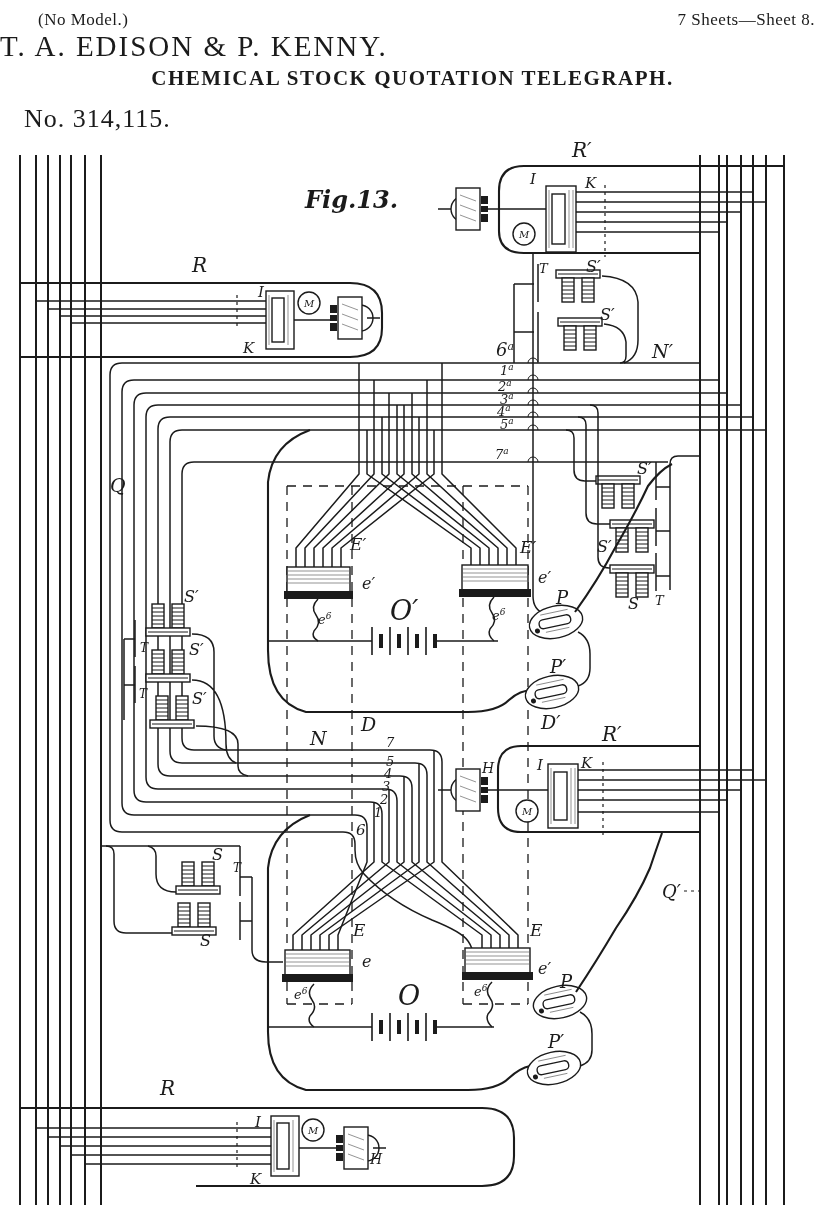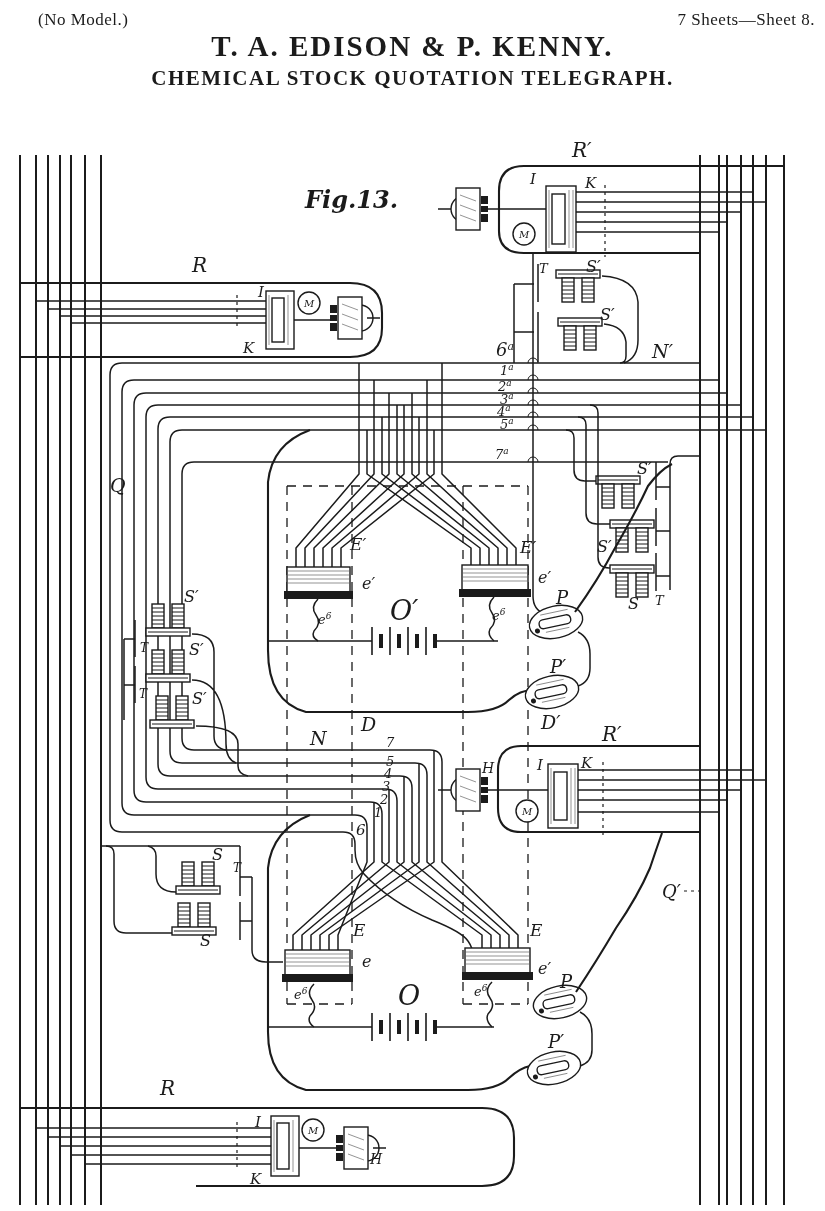--- a/index.html
+++ b/index.html
@@ -1,22 +1,22 @@
 <!DOCTYPE html>
 <html style="--ink: #1b1b1b; --paper: #ffffff;"><head>
 <meta charset="utf-8">
 <style>
   :root{ --ink:#1b1b1b; --paper:#ffffff; }
   html,body{margin:0;padding:0;background:#e8e8e8;}
   .sheet{position:relative;width:825px;height:1211px;background:var(--paper);
          font-family:"Liberation Serif",serif;color:var(--ink);overflow:hidden;}
   .hdr-row1{position:absolute;top:10px;left:12px;right:10px;display:flex;
             justify-content:space-between;font-size:17px;letter-spacing:.5px;margin-left:26px;}
-  .title1{position:absolute;top:30px;left:0;width:100%;text-align:center;
-          font-size:29px;font-weight:bold;letter-spacing:2px;}
+  .title1{position:absolute;top:30px;left:0;width:100%;text-align:left;
+          font-size:29px;font-weight:normal;letter-spacing:2px;}
   .title2{position:absolute;top:66px;left:0;width:100%;text-align:center;
           font-size:21px;font-weight:bold;letter-spacing:1.5px;}
   .hdr-row2{position:absolute;top:104px;left:24px;right:34px;display:flex;
             justify-content:space-between;font-size:26px;letter-spacing:1px;}
   svg{position:absolute;top:0;left:0;}
   .w{stroke:var(--ink);fill:none;stroke-width:1.5;stroke-linejoin:round;}
   .w2{stroke-width:2.1;}
   .bus{stroke-width:2;}
   .thin{stroke-width:1;}
   .dash{stroke-dasharray:9 7;stroke-width:1.3;}
@@ -32,20 +32,21 @@
 
 <div class="sheet">
 
   <div class="hdr-row1">
     <span>(No Model.)</span>
     <span>7 Sheets—Sheet 8.</span>
   </div>
   <div class="title1">T. A. EDISON &amp; P. KENNY.</div>
   <div class="title2">CHEMICAL STOCK QUOTATION TELEGRAPH.</div>
   <div class="hdr-row2">
+    <span>No. 314,115.</span>
   </div>
 
   <svg width="825" height="1211" viewBox="0 0 825 1211">
     <defs>
       <g id="screwd">
         <rect class="box" x="0" y="0" width="44" height="8"></rect>
         <path class="thin w" d="M2,4 H42"></path>
         <rect class="box" x="6" y="8" width="12" height="24"></rect>
         <path class="thin w" d="M6,12 H18 M6,16 H18 M6,20 H18 M6,24 H18 M6,28 H18"></path>
         <rect class="box" x="26" y="8" width="12" height="24"></rect>

